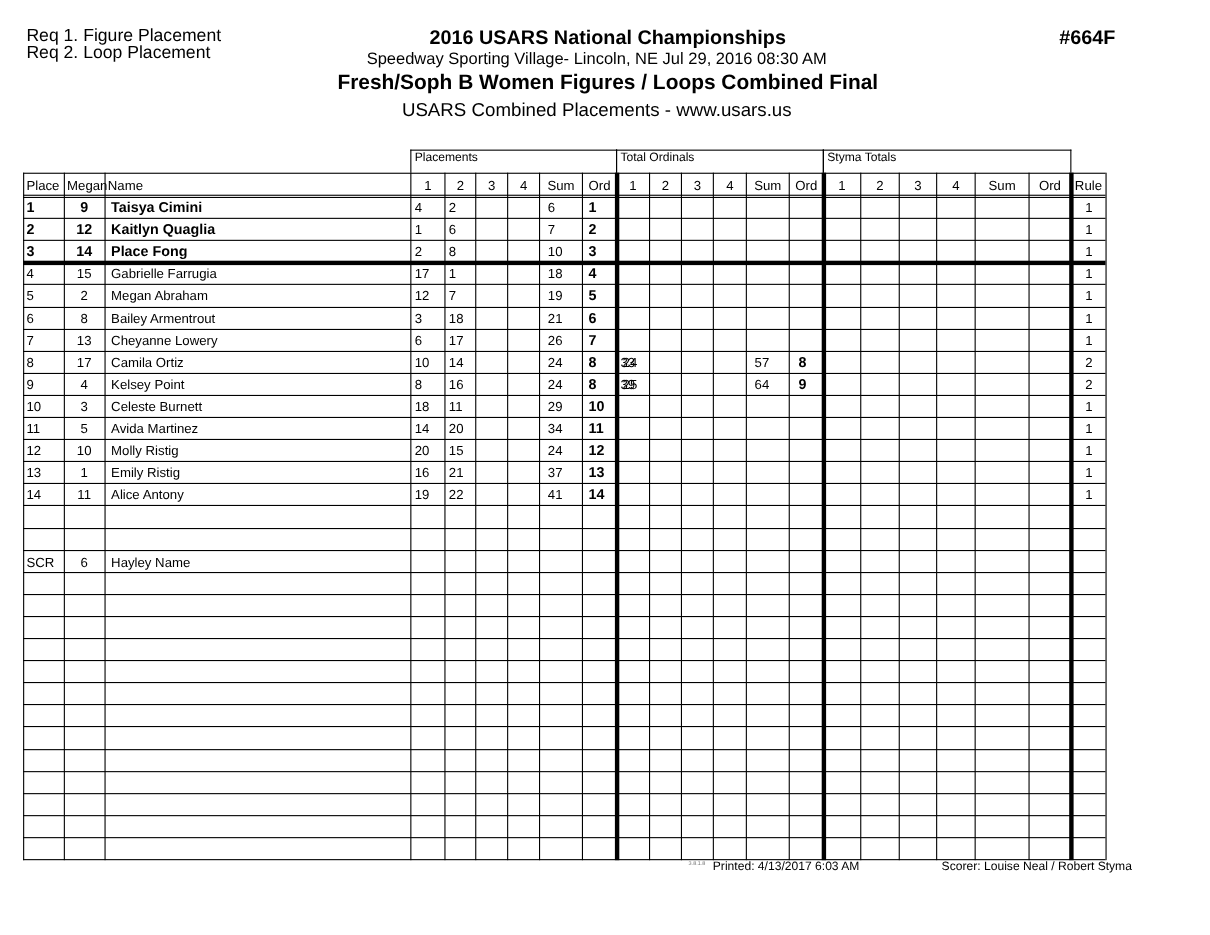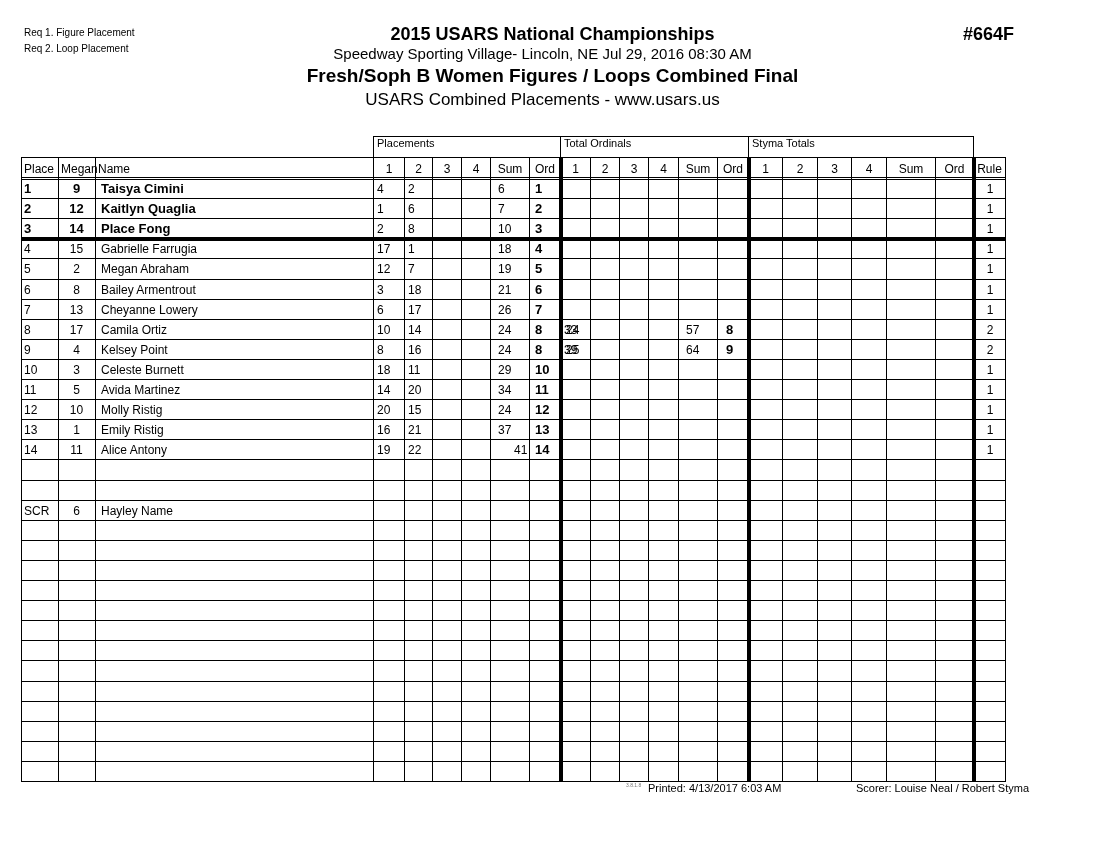--- a/index.html
+++ b/index.html
@@ -1,39 +1,39 @@
 <!DOCTYPE html>
 <html><head>
 <meta charset="utf-8">
 <style>
   html, body { margin:0; padding:0; background:#ffffff; }
   body { width:1100px; height:850px; position:relative; overflow:hidden;
          font-family:"Liberation Sans", sans-serif; color:#000; }
   .abs { position:absolute; white-space:nowrap; }
-  .req { left:24px; font-size:10px; line-height:15px; }
+  .req { left:24px; font-size:16px; line-height:15px; }
   .title { font-weight:bold; font-size:18px; text-align:center; }
   .sub { font-size:15px; text-align:center; }
   .event { font-weight:bold; font-size:19px; text-align:center; }
   .url { font-size:17px; text-align:center; }
   .evno { font-weight:bold; font-size:18px; }
   .grid { position:absolute; left:0; top:0; width:1100px; height:850px; }
   .ln { position:absolute; background:#000; }
   .cell { position:absolute; font-size:12px; line-height:14px; white-space:nowrap; }
   .b { font-weight:bold; font-size:13px; }
   .c { text-align:center; }
   .grp { position:absolute; font-size:11px; }
   .footer { font-size:11px; }
   .tiny { font-size:5px; color:#777; }
 </style>
 </head>
 <body>
 
 <div class="abs req" style="top:25px;">Req  1.  Figure Placement</div>
 <div class="abs req" style="top:41px;">Req  2.  Loop Placement</div>
-<div class="abs title" style="left:300px; width:505px; top:24px;">2015 USARS National Championships</div>
+<div class="abs title" style="left:300px; width:505px; top:24px;">2016 USARS National Championships</div>
 <div class="abs sub" style="left:290px; width:505px; top:45px;">Speedway Sporting Village- Lincoln, NE  Jul 29, 2016  08:30 AM</div>
 <div class="abs event" style="left:250px; width:605px; top:65px;">Fresh/Soph B Women Figures / Loops Combined Final</div>
 <div class="abs url" style="left:290px; width:505px; top:90px;">USARS Combined Placements - www.usars.us</div>
 <div class="abs evno" style="left:963px; top:24px;">#664F</div>
 
 <div class="grid" id="grid">
     <div class="ln" style="left: 373px; top: 136px; width: 188px; height: 1px;"></div>
     <div class="ln" style="left: 373px; top: 136px; width: 1px; height: 21px;"></div>
     <div class="ln" style="left: 560px; top: 136px; width: 1px; height: 21px;"></div>
     <div class="grp" style="left: 377px; top: 137px;">Placements</div>
@@ -409,21 +409,21 @@
     <div class="cell " style="left: 894px; top: 423px;"></div>
     <div class="cell b" style="left: 943px; top: 423px;"></div>
     <div class="cell c" style="left: 975px; top: 423px; width: 30px;">1</div>
     <div class="cell " style="left: 24px; top: 443px;">14</div>
     <div class="cell c" style="left: 59px; top: 443px; width: 35px;">11</div>
     <div class="cell " style="left: 101px; top: 443px;">Alice Antony</div>
     <div class="cell " style="left: 377px; top: 443px;">19</div>
     <div class="cell " style="left: 408px; top: 443px;">22</div>
     <div class="cell " style="left: 436px; top: 443px;"></div>
     <div class="cell " style="left: 465px; top: 443px;"></div>
-    <div class="cell " style="left: 498px; top: 443px; margin-left: 16px;">41</div>
+    <div class="cell " style="left: 498px; top: 443px;">41</div>
     <div class="cell b" style="left: 535px; top: 443px;">14</div>
     <div class="cell " style="left: 566px; top: 443px;"></div>
     <div class="cell " style="left: 564px; top: 443px;"></div>
     <div class="cell " style="left: 564px; top: 443px;"></div>
     <div class="cell " style="left: 564px; top: 443px;"></div>
     <div class="cell " style="left: 686px; top: 443px;"></div>
     <div class="cell b" style="left: 726px; top: 443px;"></div>
     <div class="cell " style="left: 752px; top: 443px;"></div>
     <div class="cell " style="left: 752px; top: 443px;"></div>
     <div class="cell " style="left: 752px; top: 443px;"></div>

